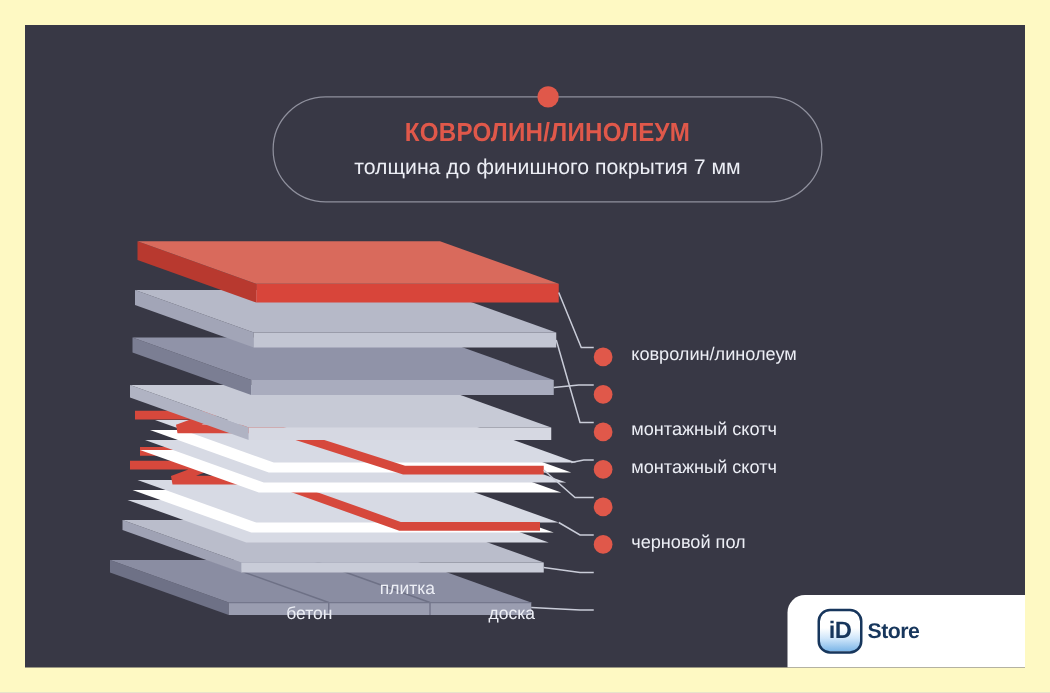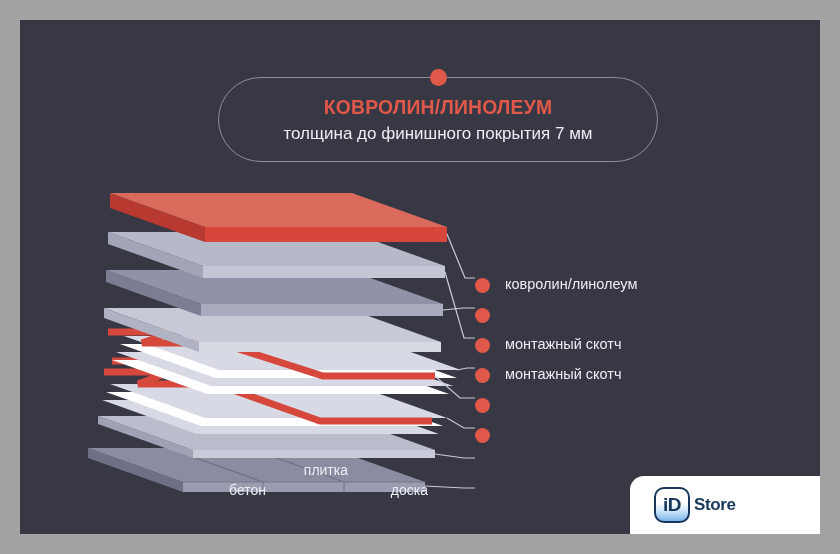--- a/index.html
+++ b/index.html
@@ -1,19 +1,19 @@
 <!DOCTYPE html>
 <html lang="ru"><head>
 <meta charset="utf-8">
 <style>
   html,body{margin:0;padding:0;background:#ffffff;}
   body{width:840px;height:554px;overflow:hidden;
        font-family:"Liberation Sans","DejaVu Sans",sans-serif;}
 
-  #root{position:relative;width:840px;height:554px;background:#a3a3a3;}
+  #root{position:relative;width:840px;height:554px;background:#fef9c3;}
 
   
   #canvas{position:absolute;left:20px;top:20px;width:800px;height:514px;
           background:#383845;overflow:hidden;}
 
   
   #header-pill{position:absolute;left:198px;top:57px;width:440px;height:85px;
                border:1.6px solid #8f909d;border-radius:44px;
                box-sizing:border-box;background:transparent;}
   #header-dot{position:absolute;left:410px;top:49px;width:17px;height:17px;
@@ -174,20 +174,21 @@
       </div>
       <div class="legend-row">
         <span class="legend-dot"></span>
         <span class="legend-text">монтажный скотч</span>
       </div>
       <div class="legend-row">
         <span class="legend-dot"></span>
       </div>
       <div class="legend-row">
         <span class="legend-dot"></span>
+        <span class="legend-text">черновой пол</span>
       </div>
     </div>
 
     <div id="logo-panel">
       <div id="logo-badge">iD</div>
       <div id="logo-word">Store</div>
     </div>
 
   </div>
 </div>

